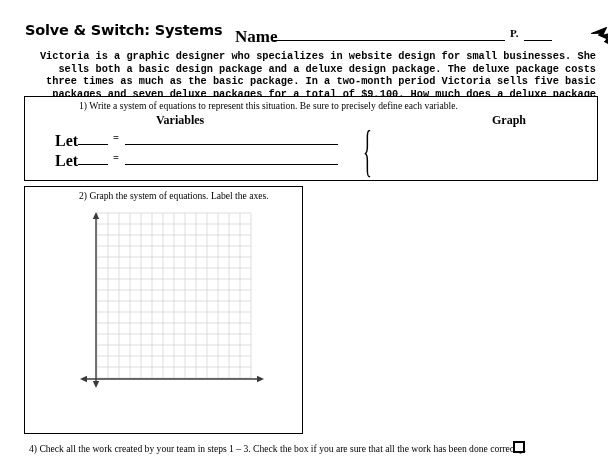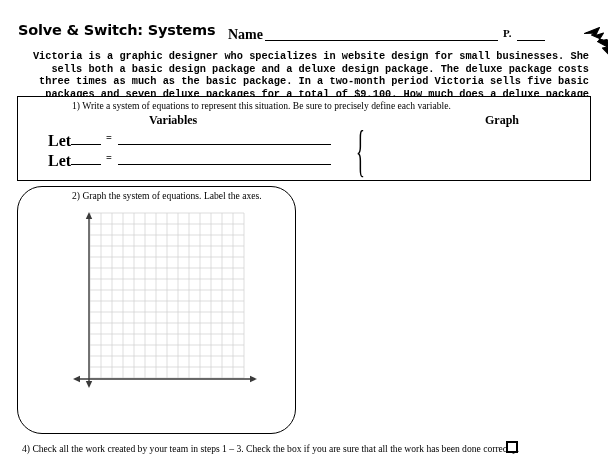--- a/index.html
+++ b/index.html
@@ -11,21 +11,21 @@
     width: 608px;
     height: 470px;
     position: relative;
     overflow: hidden;
     font-family: "Liberation Serif", serif;
     color: #000000;
   }
 
   .page {
     position: absolute;
-    left: 0; top: 0;
+    left: 7px; top: 0;
     width: 485px;
     height: 470px;
   }
 
   
   .header {
     position: absolute;
     left: 18px;
     top: 22px;
     width: 572px;
@@ -40,21 +40,21 @@
     font-weight: 700;
     letter-spacing: -0.2px;
     white-space: nowrap;
   }
   .name-label {
     position: absolute;
     left: 210px;
     top: 5px;
     font-family: "Liberation Serif", serif;
     font-weight: 700;
-    font-size: 14px;
+    font-size: 17px;
   }
   .name-rule {
     position: absolute;
     left: 247px;
     top: 18px;
     width: 233px;
     height: 0;
     border-bottom: 1px solid #000;
   }
   .period-label {
@@ -105,21 +105,20 @@
     left: 17px;
     top: 96px;
     width: 574px;
     height: 85px;
   }
   #box-2 {
     left: 17px;
     top: 186px;
     width: 279px;
     height: 248px;
-    border-radius: 25px;
   }
   #box-3 {
     left: 296px;
     top: 186px;
     width: 295px;
     height: 248px;
   }
 
   .step-text {
     position: absolute;

